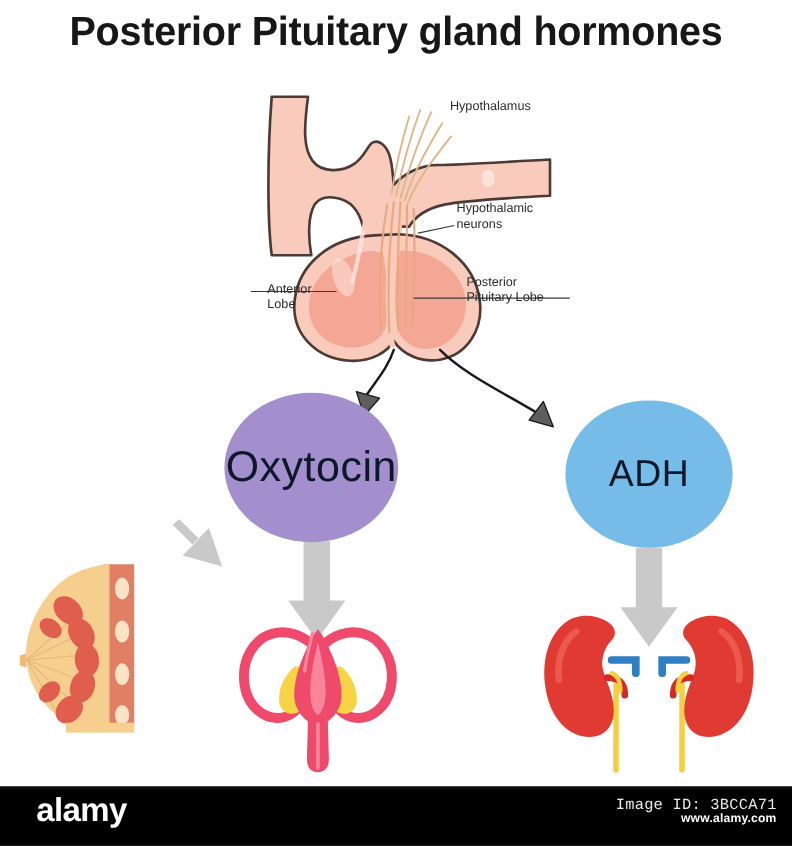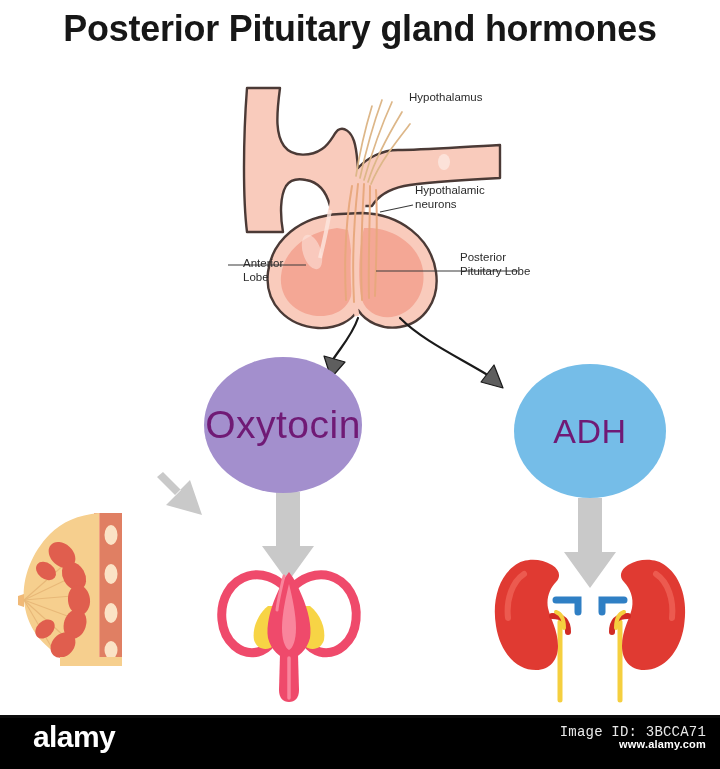--- a/index.html
+++ b/index.html
@@ -22,30 +22,30 @@
   #diagram{position:absolute;left:0;top:0;width:720px;height:715px;}
 
   
   .anno{
     position:absolute;font-family:"Liberation Sans",sans-serif;
     font-size:11.5px;color:#2b2b2b;line-height:13.5px;white-space:pre-line;
   }
   #lbl-hypothalamus{left:409px;top:91px;}
   #lbl-hypo-neurons{left:415px;top:184px;}
   #lbl-anterior{left:243px;top:237px;text-align:left;margin-top:20px;}
-  #lbl-posterior{left:424px;top:251px;margin-left:36px;}
+  #lbl-posterior{left:424px;top:251px;}
 
   
   .oval{
     position:absolute;display:flex;align-items:center;justify-content:center;
     border-radius:50%;
   }
   .oval span{
     font-family:"Liberation Sans",sans-serif;font-weight:normal;
-    color:#701a75;letter-spacing:0.5px;
+    color:#0f172a;letter-spacing:0.5px;
   }
   #oval-oxytocin{left:204px;top:357px;width:158px;height:136px;background:#a38fcd;}
   #oval-oxytocin span{font-size:39px;}
   #oval-adh{left:514px;top:364px;width:152px;height:134px;background:#75bde8;}
   #oval-adh span{font-size:34px;}
 
   
   #footer{
     position:absolute;left:0;top:715px;width:720px;height:54px;background:#000;
   }

